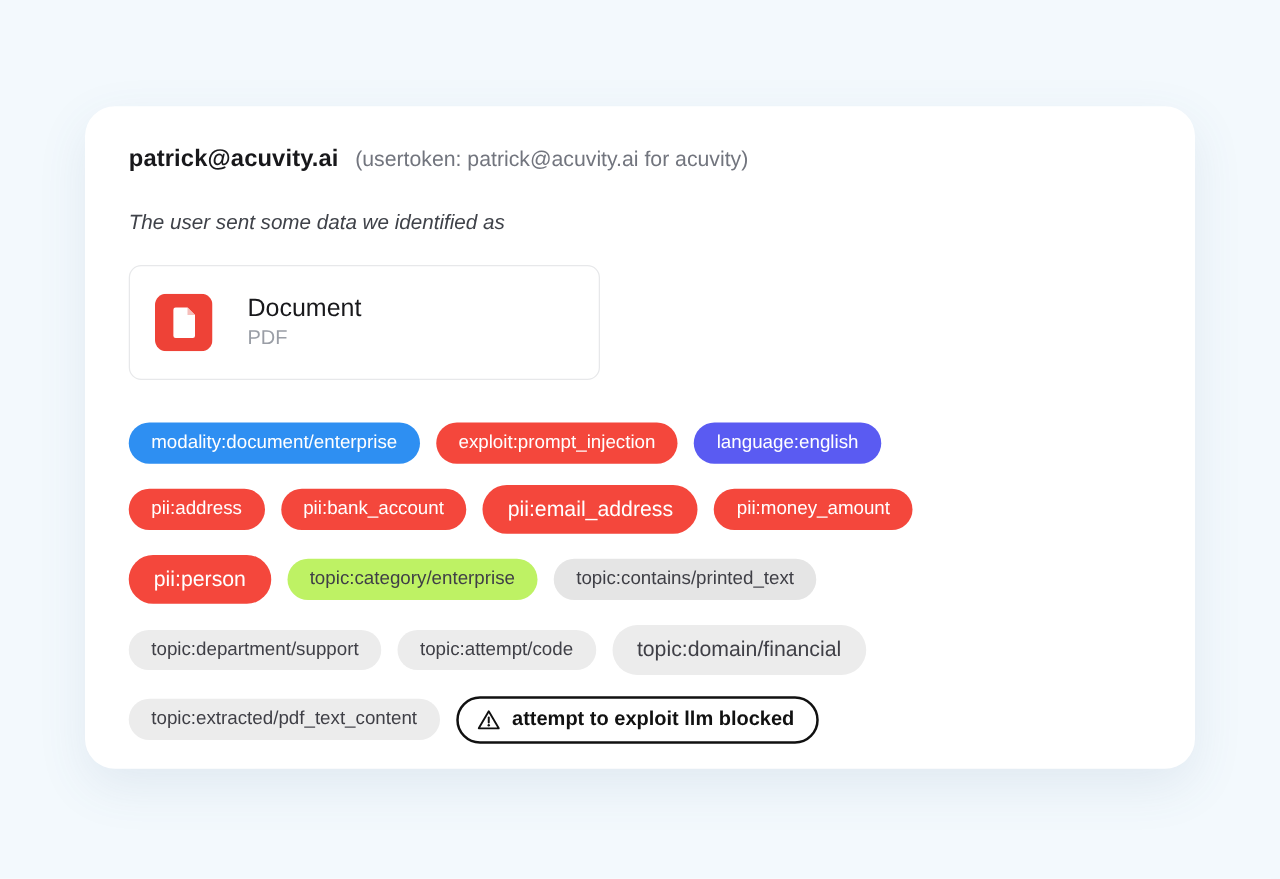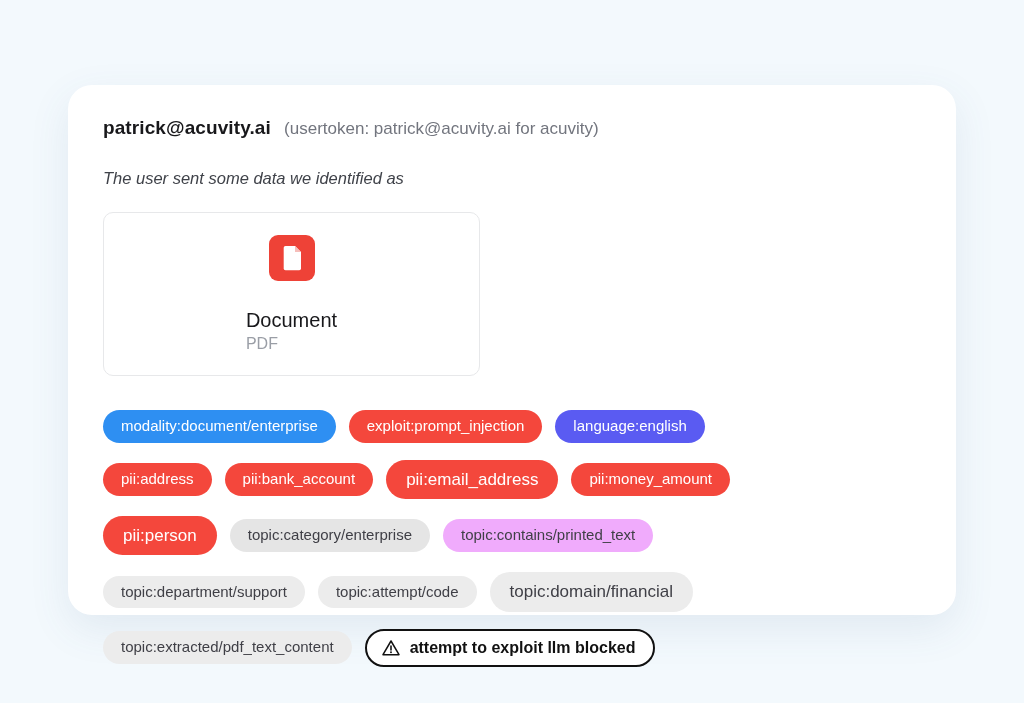--- a/index.html
+++ b/index.html
@@ -34,21 +34,20 @@
   .attachment {
     margin-top: 24px;
     width: 377px;
     border: 1px solid #e7e8ea;
     border-radius: 10px;
     padding: 22px 20px;
     display: flex;
     align-items: center;
     gap: 28px;
     background: #ffffff;
-    flex-direction: column;
   }
   .doc-icon { width: 46px; height: 46px; flex: 0 0 auto; display: block; }
   .attachment-title { font-size: 20px; color: #18181b; margin-bottom: 3px; }
   .attachment-subtitle { font-size: 16px; color: #9a9ea6; }
 
   .tag-rows { margin-top: 34px; }
   .tag-row {
     display: flex;
     align-items: center;
     gap: 13px;
@@ -121,24 +120,24 @@
             <span>pii:email_address</span>
           </span>
           <span class="pill" style="background: rgb(244, 71, 60); color: #ffffff;">
             <span>pii:money_amount</span>
           </span>
         </div>
         <div class="tag-row">
           <span class="pill lg" style="background: rgb(244, 71, 60); color: rgb(255, 255, 255);">
             <span>pii:person</span>
           </span>
-          <span class="pill" style="background: #e5e5e5; color: rgb(63, 63, 70);">
+          <span class="pill" style="background: #bef264; color: rgb(63, 63, 70);">
             <span>topic:category/enterprise</span>
           </span>
-          <span class="pill" style="background: #f0abfc; color: rgb(63, 63, 70);">
+          <span class="pill" style="background: #e5e5e5; color: rgb(63, 63, 70);">
             <span>topic:contains/printed_text</span>
           </span>
         </div>
         <div class="tag-row">
           <span class="pill" style="background: rgb(236, 236, 236); color: rgb(63, 63, 70);">
             <span>topic:department/support</span>
           </span>
           <span class="pill" style="background: rgb(236, 236, 236); color: rgb(63, 63, 70);">
             <span>topic:attempt/code</span>
           </span>

